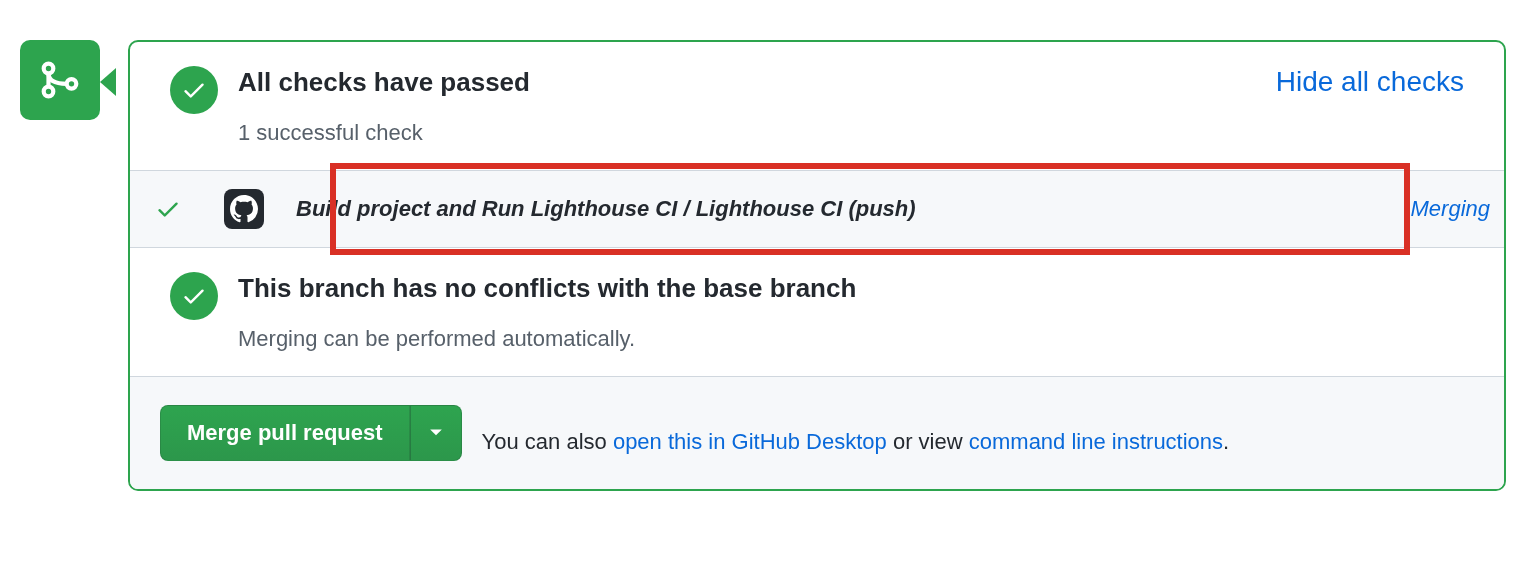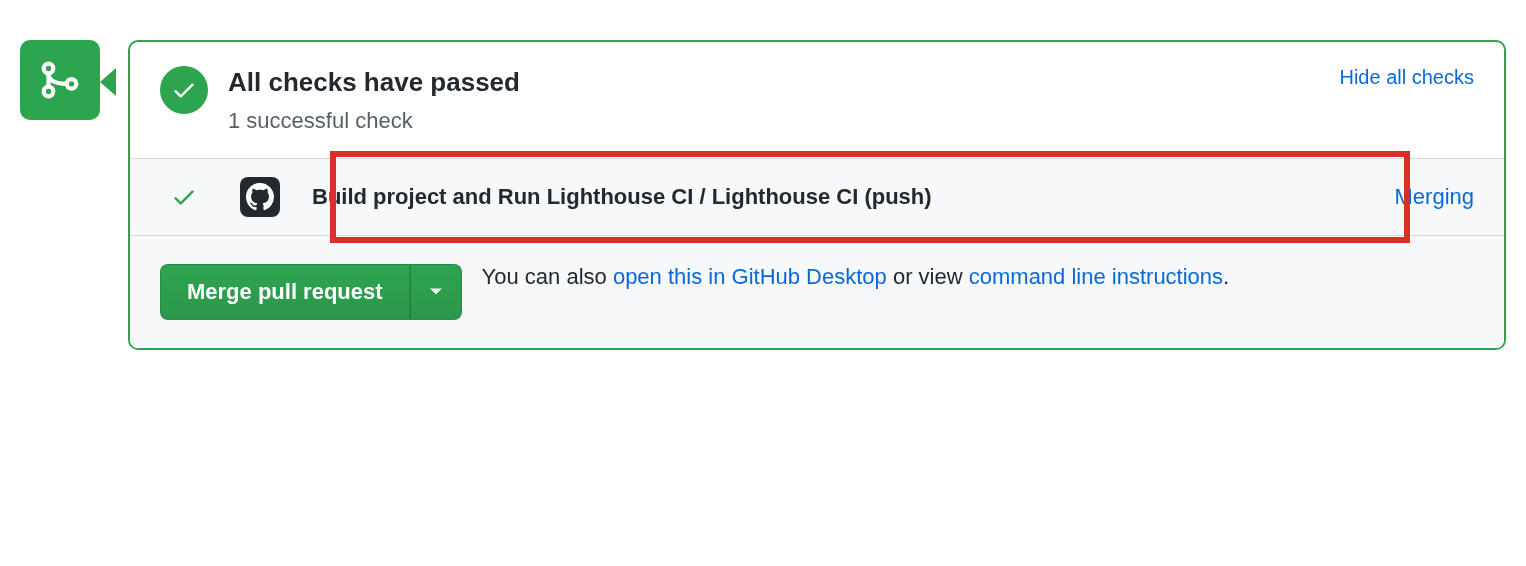--- a/index.html
+++ b/index.html
@@ -40,21 +40,21 @@
       border-right: 16px solid #2da44e;
     }
     .merge-panel {
       flex: 1;
       border: 2px solid #2da44e;
       border-radius: 10px;
       overflow: hidden;
       background: #ffffff;
     }
     .section {
-      padding: 24px 30px;
+      padding: 24px 40px;
       border-bottom: 1px solid #d0d7de;
       display: flex;
       align-items: flex-start;
       gap: 20px;
     }
     .section:last-child { border-bottom: none; }
     .status-circle {
       width: 48px;
       height: 48px;
       border-radius: 50%;
@@ -67,39 +67,40 @@
     .section-content { flex: 1; }
     .section-title {
       font-size: 26px;
       font-weight: 600;
       color: #24292f;
       line-height: 1.3;
     }
     .section-subtitle {
       font-size: 22px;
       color: #57606a;
-      margin-top: 8px;
+      margin-top: 20px;
     }
     .section-link {
       color: #0969da;
-      font-size: 20px;
+      font-size: 28px;
       cursor: pointer;
       white-space: nowrap;
     }
     .check-row {
       background: #f6f8fa;
       border-bottom: 1px solid #d0d7de;
       padding: 0;
       position: relative;
     }
     .check-inner {
       display: flex;
       align-items: center;
       gap: 32px;
-      padding: 18px 30px;
+      padding: 18px 14px;
+      font-style: italic;
     }
     .check-highlight {
       position: absolute;
       border: 6px solid #d93025;
       top: -8px;
       bottom: -8px;
       left: 200px;
       width: 1080px;
       pointer-events: none;
     }
@@ -177,20 +178,21 @@
       border-radius: 0 8px 8px 0;
       cursor: pointer;
       display: flex;
       align-items: center;
       justify-content: center;
       background-image: linear-gradient(#2ea44f, #2c974b);
     }
     .footer-text {
       font-size: 22px;
       color: #24292f;
+      margin-top: 24px;
     }
     .footer-text a {
       color: #0969da;
       text-decoration: none;
       cursor: pointer;
     }
   </style>
 </head>
 <body>
 
@@ -233,20 +235,31 @@
           </svg>
         </div>
         <div class="check-text-wrap">
           <span class="check-name">Build project and Run Lighthouse CI / Lighthouse CI (push)</span>
         </div>
         <span class="details-link">Merging</span>
       </div>
       <div class="check-highlight"></div>
     </div>
 
+    <div class="section">
+      <div class="status-circle">
+        <svg width="26" height="26" viewBox="0 0 16 16" fill="#ffffff">
+          <path d="M13.78 4.22a.75.75 0 010 1.06l-7.25 7.25a.75.75 0 01-1.06 0L2.22 9.28a.75.75 0 011.06-1.06L6 10.94l6.72-6.72a.75.75 0 011.06 0z"></path>
+        </svg>
+      </div>
+      <div class="section-content">
+        <div class="section-title">This branch has no conflicts with the base branch</div>
+        <div class="section-subtitle">Merging can be performed automatically.</div>
+      </div>
+    </div>
 
     <div class="merge-footer">
       <div class="btn-group">
         <button class="btn-merge">Merge pull request</button>
         <button class="btn-dropdown">
           <svg width="14" height="10" viewBox="0 0 12 8" fill="#ffffff">
             <path d="M1 1 L6 6 L11 1 Z"></path>
           </svg>
         </button>
       </div>

